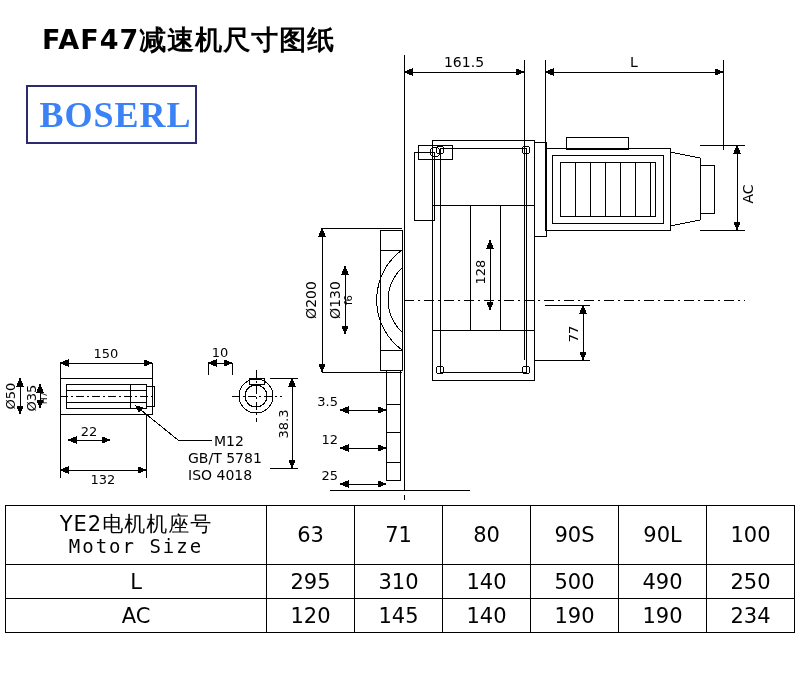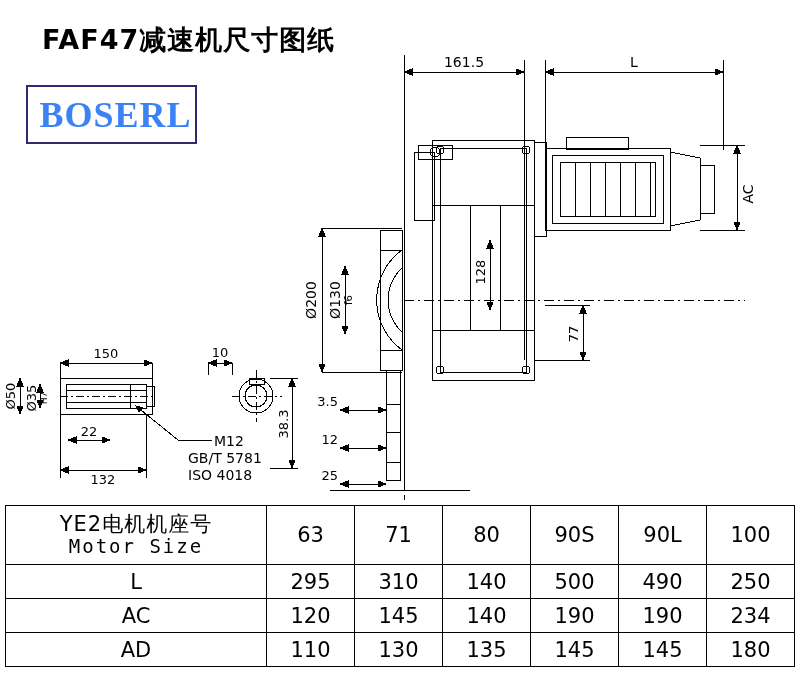--- a/index.html
+++ b/index.html
@@ -274,25 +274,16 @@
       </tr>
       <tr>
         <td class="label-cell">AC</td>
         <td>120</td>
         <td>145</td>
         <td>140</td>
         <td>190</td>
         <td>190</td>
         <td>234</td>
       </tr>
-      <tr>
-        <td class="label-cell">AD</td>
-        <td>110</td>
-        <td>130</td>
-        <td>135</td>
-        <td>145</td>
-        <td>145</td>
-        <td>180</td>
-      </tr>
     </tbody>
   </table>
 
 </div>
 
 </body></html>

